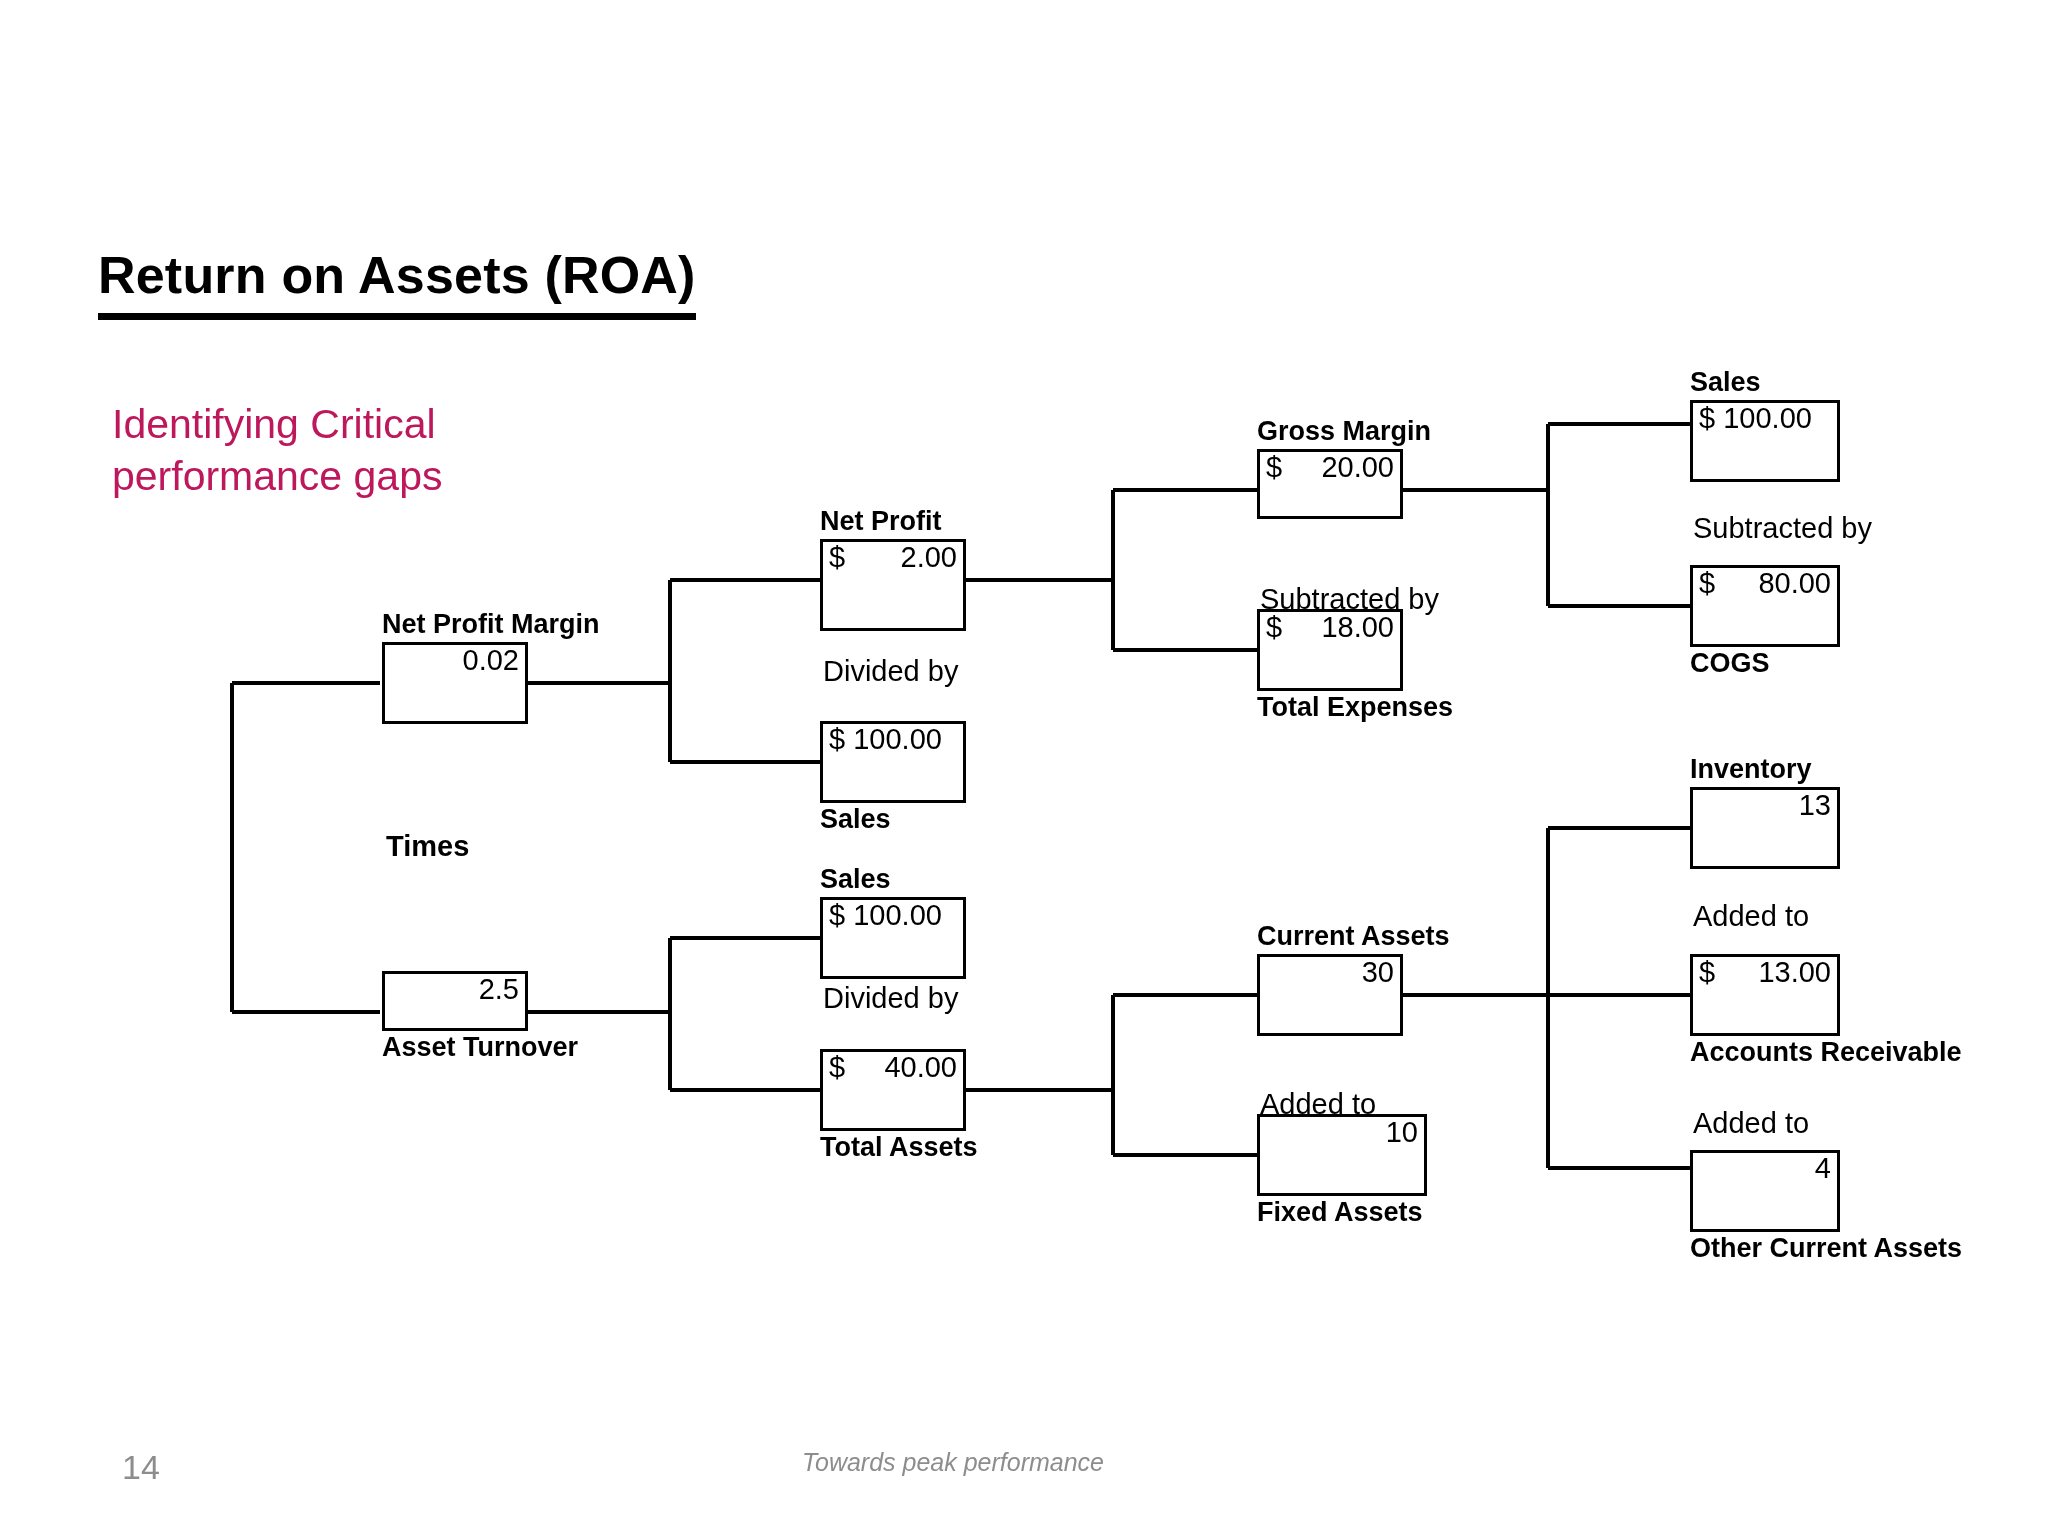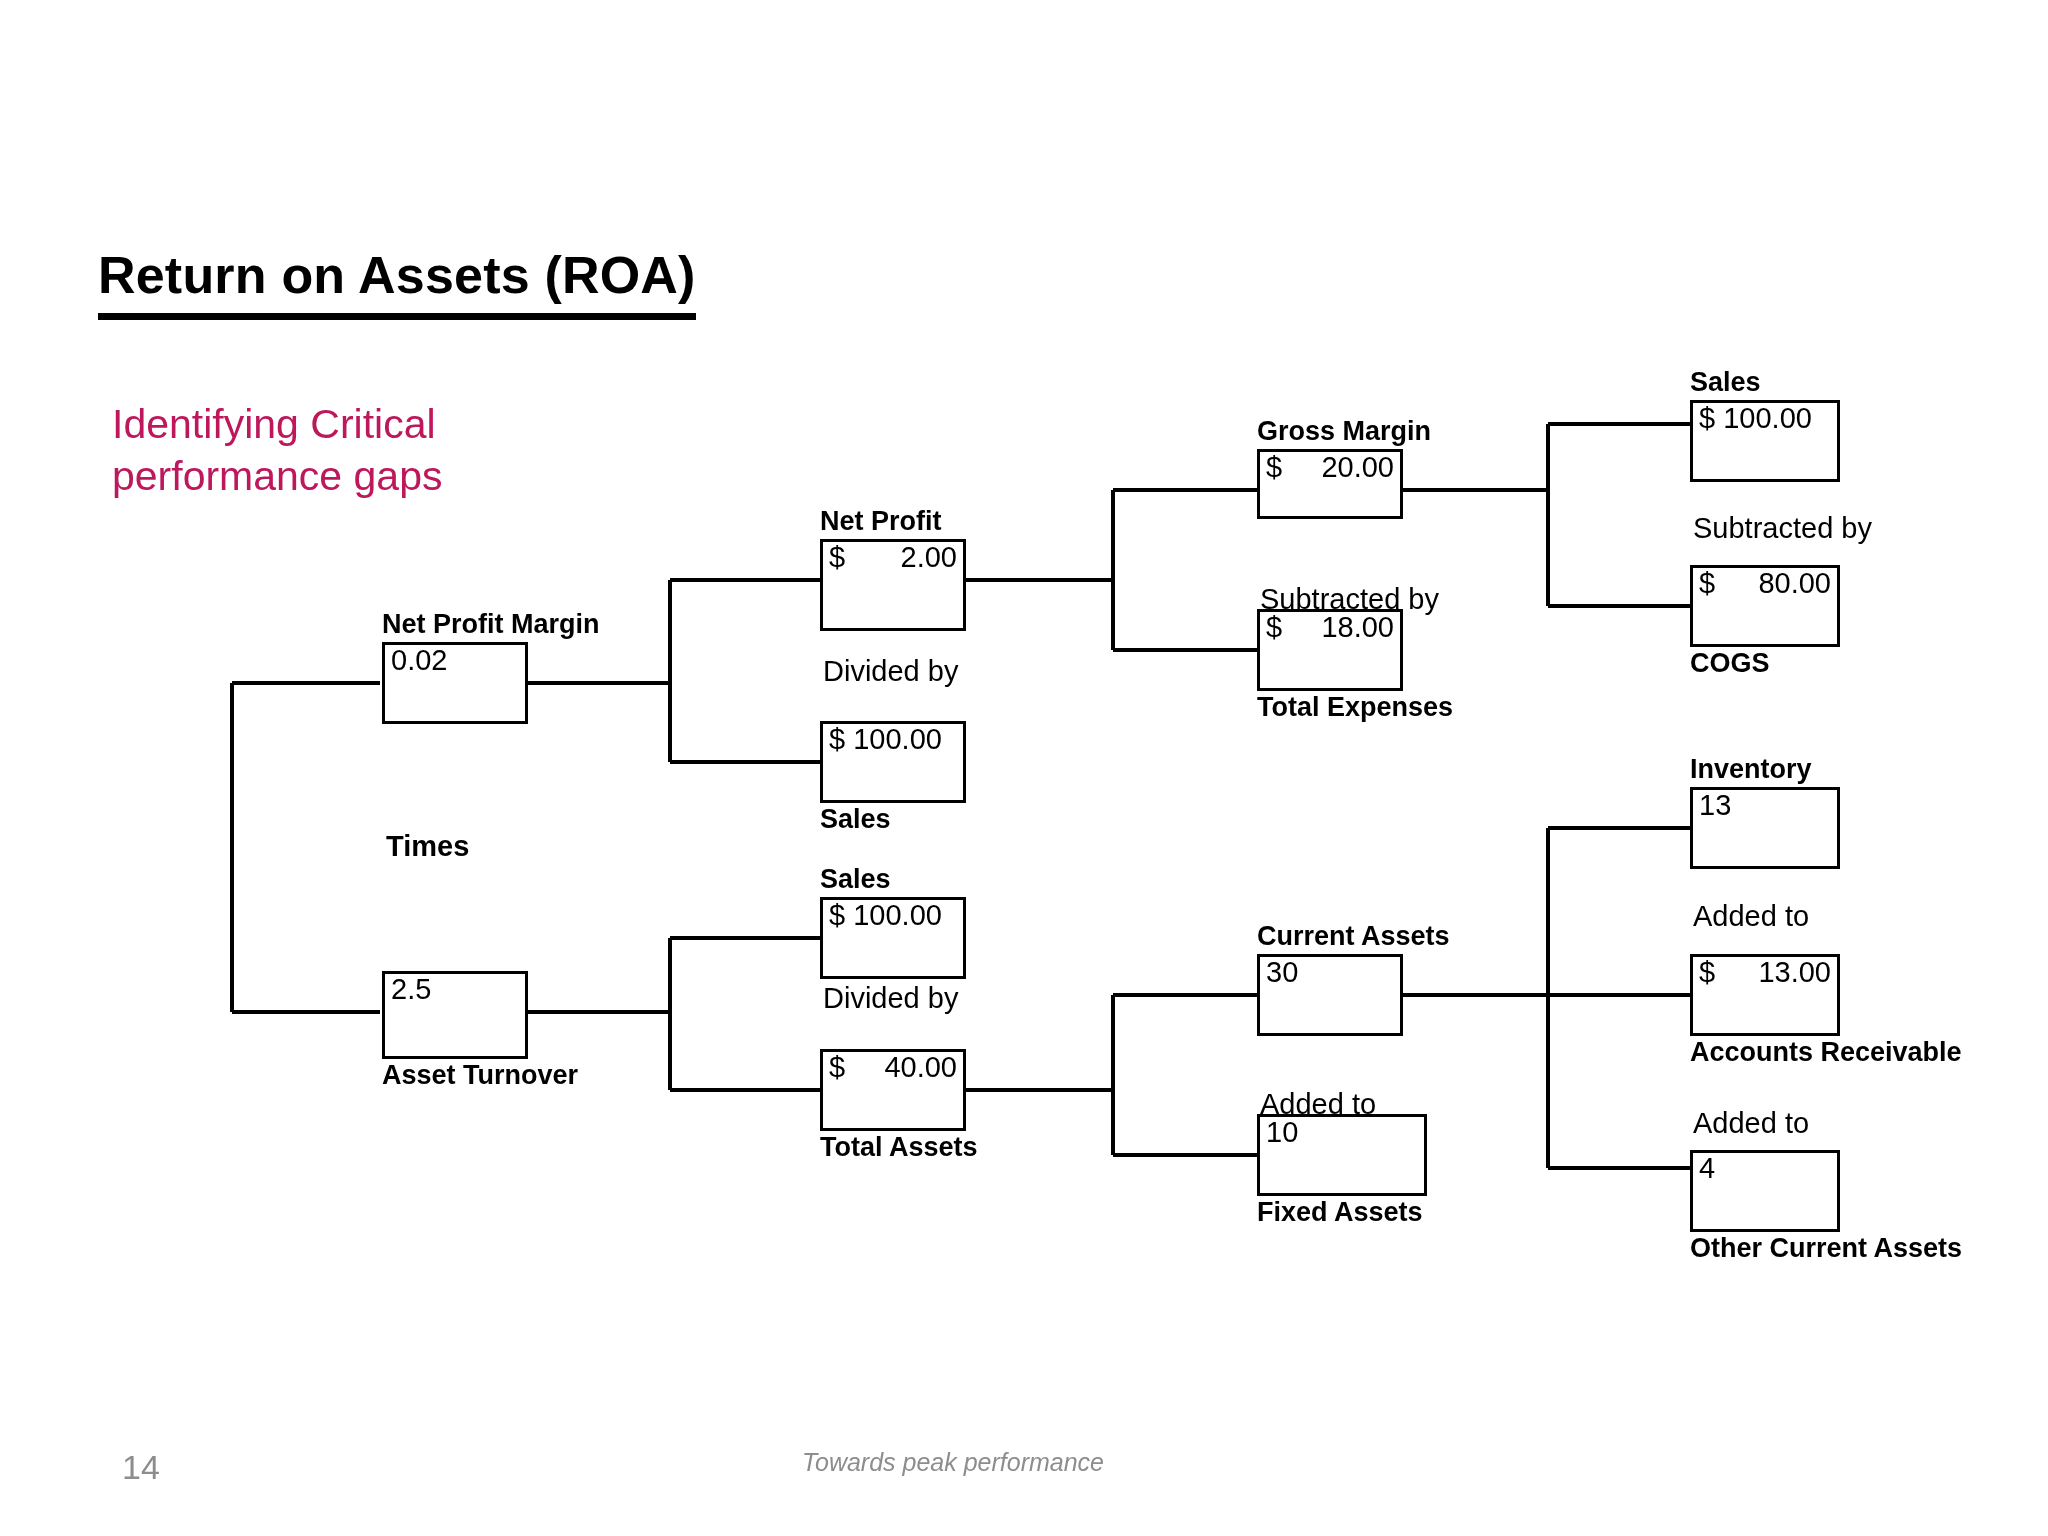--- a/index.html
+++ b/index.html
@@ -117,21 +117,21 @@
   .val {
     position: absolute;
     top: 1px;
     left: 9px;
     right: 9px;
     font-size: 29px;
     line-height: 1.22;
     font-weight: normal;
     white-space: pre;
   }
-  .val.right  { text-align: left; }
+  .val.right  { text-align: right; }
   .val.left   { text-align: left; }
   .val.center { text-align: center; }
   .val.spread {
     display: flex;
     justify-content: space-between;
   }
   .val.mid {
     top: 50%;
     transform: translateY(-50%);
   }
@@ -197,21 +197,21 @@
   </svg>
 
   <div class="side-label" style="left:386px; top:830px;">Times</div>
 
   <div class="node" style="left:382px; top:642px; width:146px; height:82px;">
     <span class="cap">Net Profit Margin</span>
     <div class="box"></div>
     <div class="val right">0.02</div>
   </div>
 
-  <div class="node" style="left:382px; top:971px; width:146px; height:88px;">
+  <div class="node" style="left:382px; top:971px; width:146px; height:60px;">
     <div class="box"></div>
     <div class="val right">2.5</div>
     <span class="cap-below">Asset Turnover</span>
   </div>
 
   <div class="node" style="left:820px; top:539px; width:146px; height:92px;">
     <span class="cap">Net Profit</span>
     <div class="box"></div>
     <div class="val spread">
       <span>$</span>

